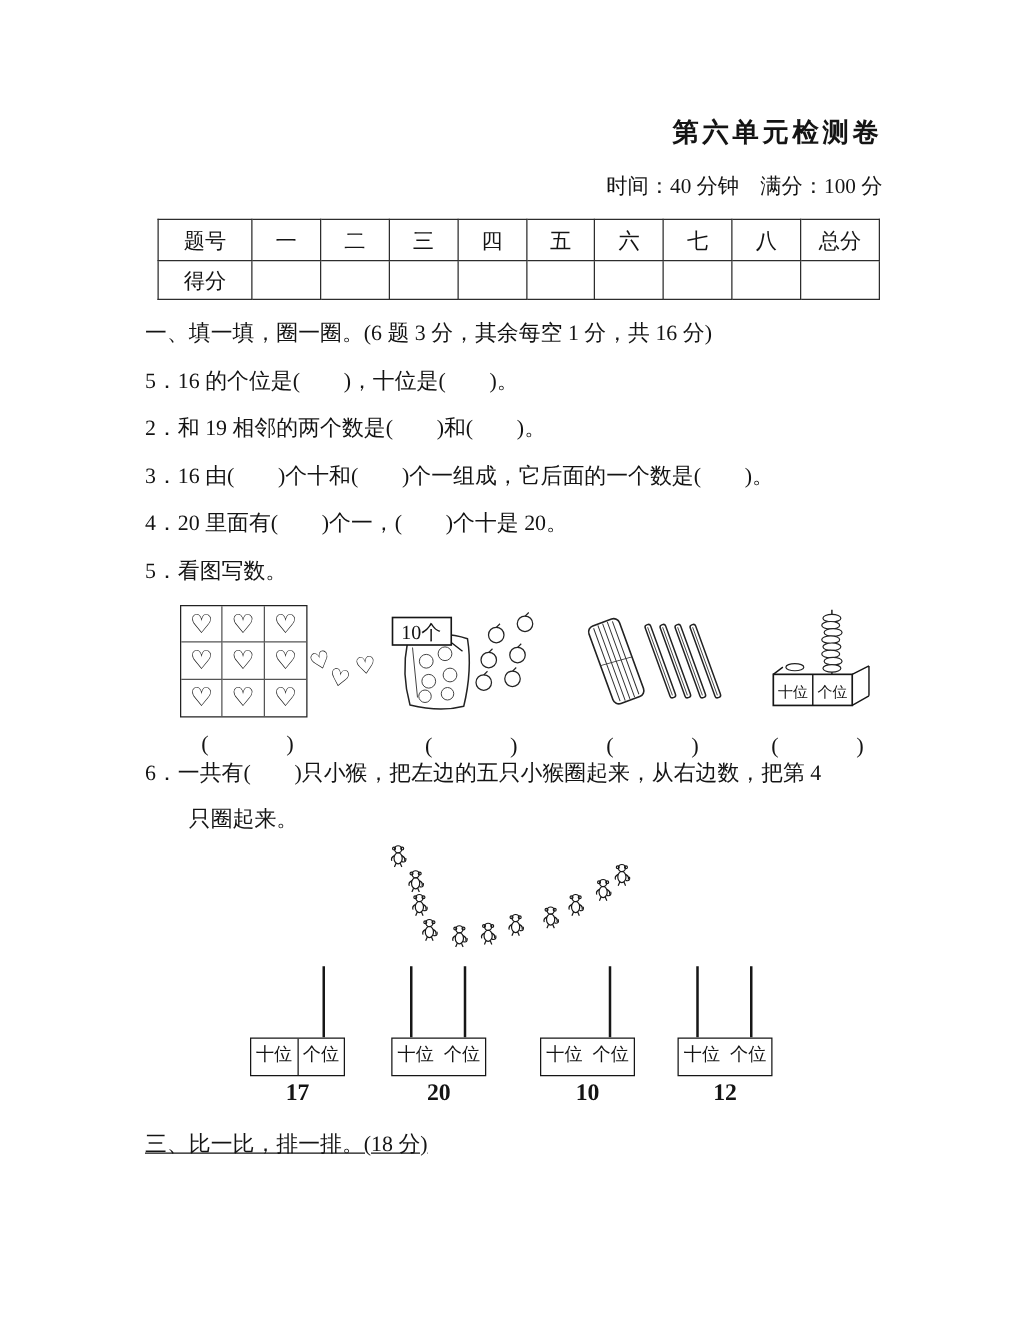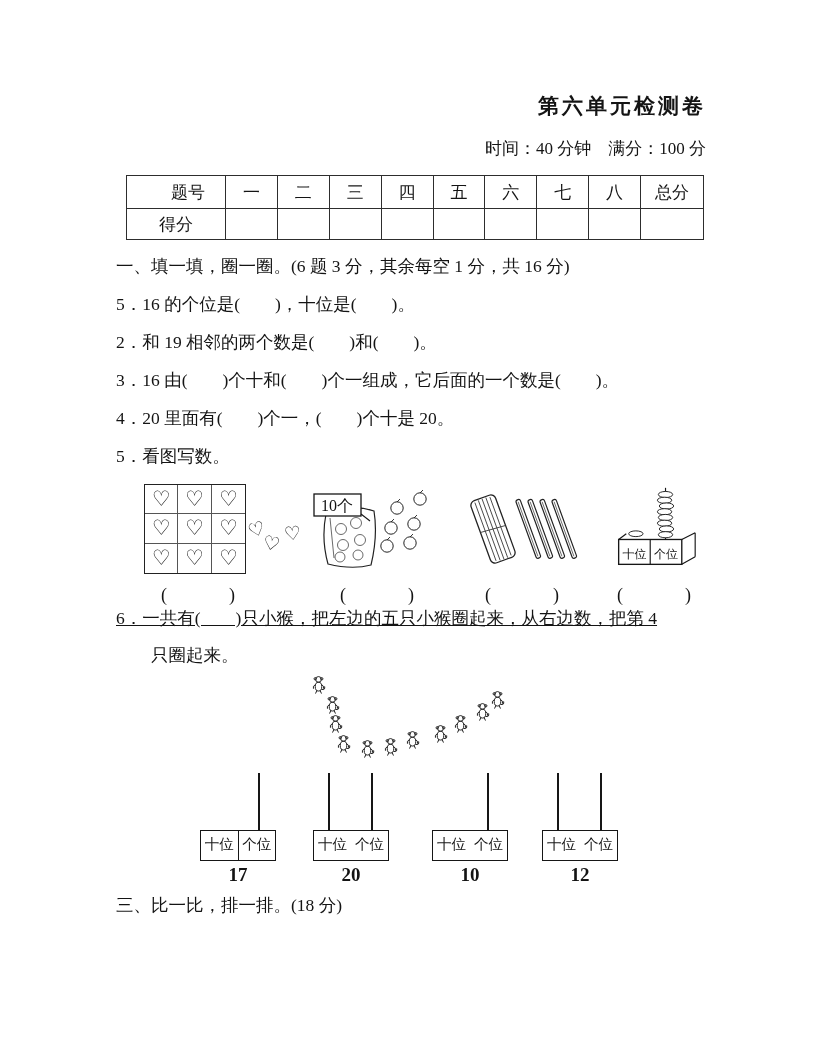--- a/index.html
+++ b/index.html
@@ -10,21 +10,21 @@
   }
   .content { position:absolute; left:116px; top:0; width:590px; }
 
   .title { margin-top:92px; text-align:right; font-size:21px; font-weight:700; letter-spacing:3px; }
   .info  { margin-top:17px; text-align:right; font-size:17px; }
 
   table.score { margin-top:15px; margin-left:10px; width:578px; border-collapse:collapse; table-layout:fixed; }
   table.score th, table.score td { border:1.4px solid #2d2d2d; font-weight:400; font-size:17px; text-align:center; padding:0; }
   table.score th { height:32px; }
   table.score td { height:30px; }
-  table.score .c-first { width:74px;padding-left:24px; }
+  table.score .c-first { width:74px; }
   table.score .c-last  { width:62px; }
 
   .h1 { margin-top:14px; font-size:17.5px; }
   .q  { margin-top:15px; font-size:17.5px; line-height:23px; white-space:pre-wrap; }
   .q.cont { margin-top:14px; padding-left:35px; }
 
   
   .figs { position:relative; margin-top:16px; height:110px; }
   .fig  { position:absolute; top:0; }
   .blankrow { font-size:18px; letter-spacing:2px; text-align:center; margin-top:7px; white-space:pre; }
@@ -221,21 +221,21 @@
             <ellipse cx="62" cy="47" rx="7.5" ry="3.2"></ellipse>
             <ellipse cx="61" cy="53" rx="7.5" ry="3.2"></ellipse>
           </g>
           <text x="28.5" y="77" text-anchor="middle" font-size="12.5" fill="#111">十位</text>
           <text x="61.5" y="77" text-anchor="middle" font-size="12.5" fill="#111">个位</text>
         </svg>
         <div class="blankrow">(　　　)</div>
       </div>
     </div>
 
-    <div class="q" style="margin-top:13px;text-decoration:underline;">6．一共有(　　)只小猴，把左边的五只小猴圈起来，从右边数，把第 4</div>
+    <div class="q" style="margin-top:13px;">6．一共有(　　)只小猴，把左边的五只小猴圈起来，从右边数，把第 4</div>
     <div class="q cont">只圈起来。</div>
 
     <div class="monkeys">
       <svg class="monkey" style="left:30px; top:4px;" viewBox="0 0 16 18">
           <use href="#monkey-shape"></use>
         </svg>
       <svg class="monkey" style="left:44px; top:24px;" viewBox="0 0 16 18">
           <use href="#monkey-shape"></use>
         </svg>
       <svg class="monkey" style="left:47px; top:43px;" viewBox="0 0 16 18">
@@ -298,17 +298,17 @@
         <div class="rod" style="left:15px;"></div>
         <div class="rod" style="left:58px;"></div>
         <div class="cbox">
           <span>十位</span>
           <span>个位</span>
         </div>
         <div class="cnum">12</div>
       </div>
     </div>
 
-    <div class="h1" style="margin-top:0;">三、比一比，排一排。(18 分)</div>
+    <div class="h1" style="margin-top:10px;text-decoration:underline;">三、比一比，排一排。(18 分)</div>
 
 
   </div>
 </div>
 
 </body></html>

